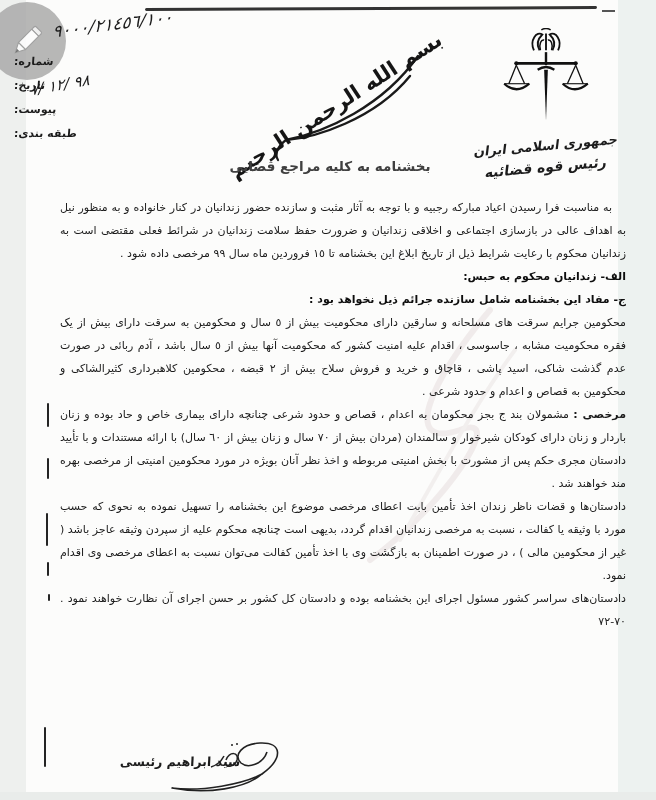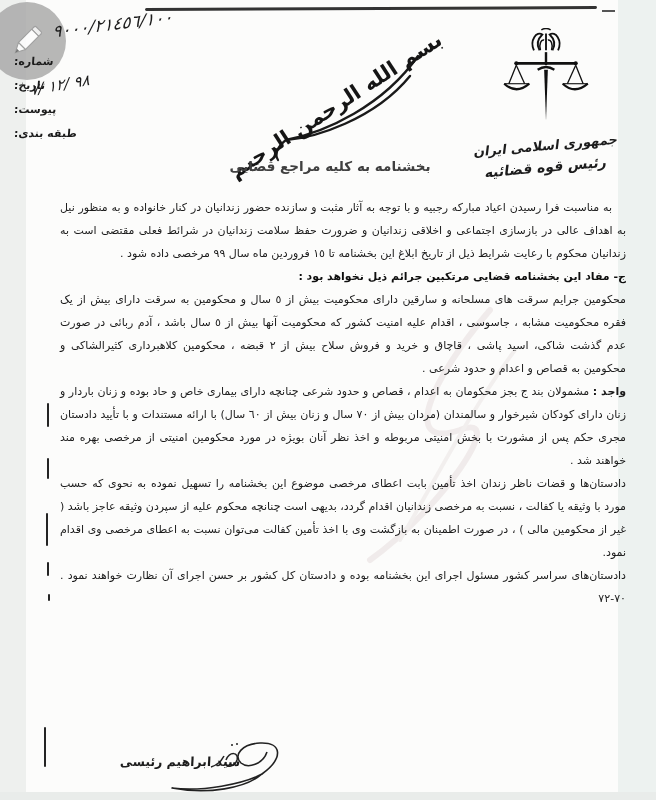--- a/index.html
+++ b/index.html
@@ -136,23 +136,24 @@
 
   <div class="doc-title">بخشنامه به کلیه مراجع قضایی</div>
 
   <svg class="bleed" width="260" height="290" viewBox="0 0 260 290">
     <path d="M210,20 C150,90 120,160 180,140 C230,120 160,220 90,270" fill="none" stroke="#b89a9a" stroke-width="6" stroke-linecap="round"></path>
     <path d="M235,60 C190,120 150,200 120,250" fill="none" stroke="#c2b0b0" stroke-width="4" stroke-linecap="round"></path>
   </svg>
 
   <div class="body-text">
     <p class="indent">به مناسبت فرا رسیدن اعیاد مبارکه رجبیه و با توجه به آثار مثبت و سازنده حضور زندانیان در کنار خانواده و به منظور نیل به اهداف عالی در بازسازی اجتماعی و اخلاقی زندانیان و ضرورت حفظ سلامت زندانیان در شرائط فعلی مقتضی است به زندانیان محکوم با رعایت شرایط ذیل از تاریخ ابلاغ این بخشنامه تا ١٥ فروردین ماه سال ٩٩ مرخصی داده شود .</p>
-    <p class="h-bold">ج- مفاد این بخشنامه قضایی مرتکبین جرائم ذیل نخواهد بود :</p>
+    <p class="h-bold">الف- زندانیان محکوم به حبس:</p>
+    <p class="h-bold">ج- مفاد این بخشنامه شامل سازنده جرائم ذیل نخواهد بود :</p>
     <p>محکومین جرایم سرقت های مسلحانه و سارقین دارای محکومیت بیش از ٥ سال و محکومین به سرقت دارای بیش از یک فقره محکومیت مشابه ، جاسوسی ، اقدام علیه امنیت کشور که محکومیت آنها بیش از ٥ سال باشد ، آدم ربائی در صورت عدم گذشت شاکی، اسید پاشی ، قاچاق و خرید و فروش سلاح بیش از ٢ قبضه ، محکومین کلاهبرداری کثیرالشاکی و محکومین به قصاص و اعدام و حدود شرعی .</p>
-    <p><span class="lead-bold">واجد :</span><span> مشمولان بند ج بجز محکومان به اعدام ، قصاص و حدود شرعی چنانچه دارای بیماری خاص و حاد بوده و زنان باردار و زنان دارای کودکان شیرخوار و سالمندان (مردان بیش از ٧٠ سال و زنان بیش از ٦٠ سال) با ارائه مستندات و با تأیید دادستان مجری حکم پس از مشورت با بخش امنیتی مربوطه و اخذ نظر آنان بویژه در مورد محکومین امنیتی از مرخصی بهره مند خواهند شد .</span></p>
+    <p><span class="lead-bold">مرخصی :</span><span> مشمولان بند ج بجز محکومان به اعدام ، قصاص و حدود شرعی چنانچه دارای بیماری خاص و حاد بوده و زنان باردار و زنان دارای کودکان شیرخوار و سالمندان (مردان بیش از ٧٠ سال و زنان بیش از ٦٠ سال) با ارائه مستندات و با تأیید دادستان مجری حکم پس از مشورت با بخش امنیتی مربوطه و اخذ نظر آنان بویژه در مورد محکومین امنیتی از مرخصی بهره مند خواهند شد .</span></p>
     <p>دادستان‌ها و قضات ناظر زندان اخذ تأمین بابت اعطای مرخصی موضوع این بخشنامه را تسهیل نموده به نحوی که حسب مورد با وثیقه یا کفالت ، نسبت به مرخصی زندانیان اقدام گردد، بدیهی است چنانچه محکوم علیه از سپردن وثیقه عاجز باشد ( غیر از محکومین مالی ) ، در صورت اطمینان به بازگشت وی با اخذ تأمین کفالت می‌توان نسبت به اعطای مرخصی وی اقدام نمود.</p>
     <p>دادستان‌های سراسر کشور مسئول اجرای این بخشنامه بوده و دادستان کل کشور بر حسن اجرای آن نظارت خواهند نمود . ٧٠-٧٢</p>
   </div>
 
   <div class="tick" style="left:47px;top:403px;height:24px;"></div>
   <div class="tick" style="left:47px;top:458px;height:21px;"></div>
   <div class="tick" style="left:46px;top:513px;height:33px;"></div>
   <div class="tick" style="left:47px;top:562px;height:14px;"></div>
   <div class="tick" style="left:48px;top:594px;height:7px;"></div>
   <div class="tick" style="left:44px;top:727px;height:40px;"></div>

